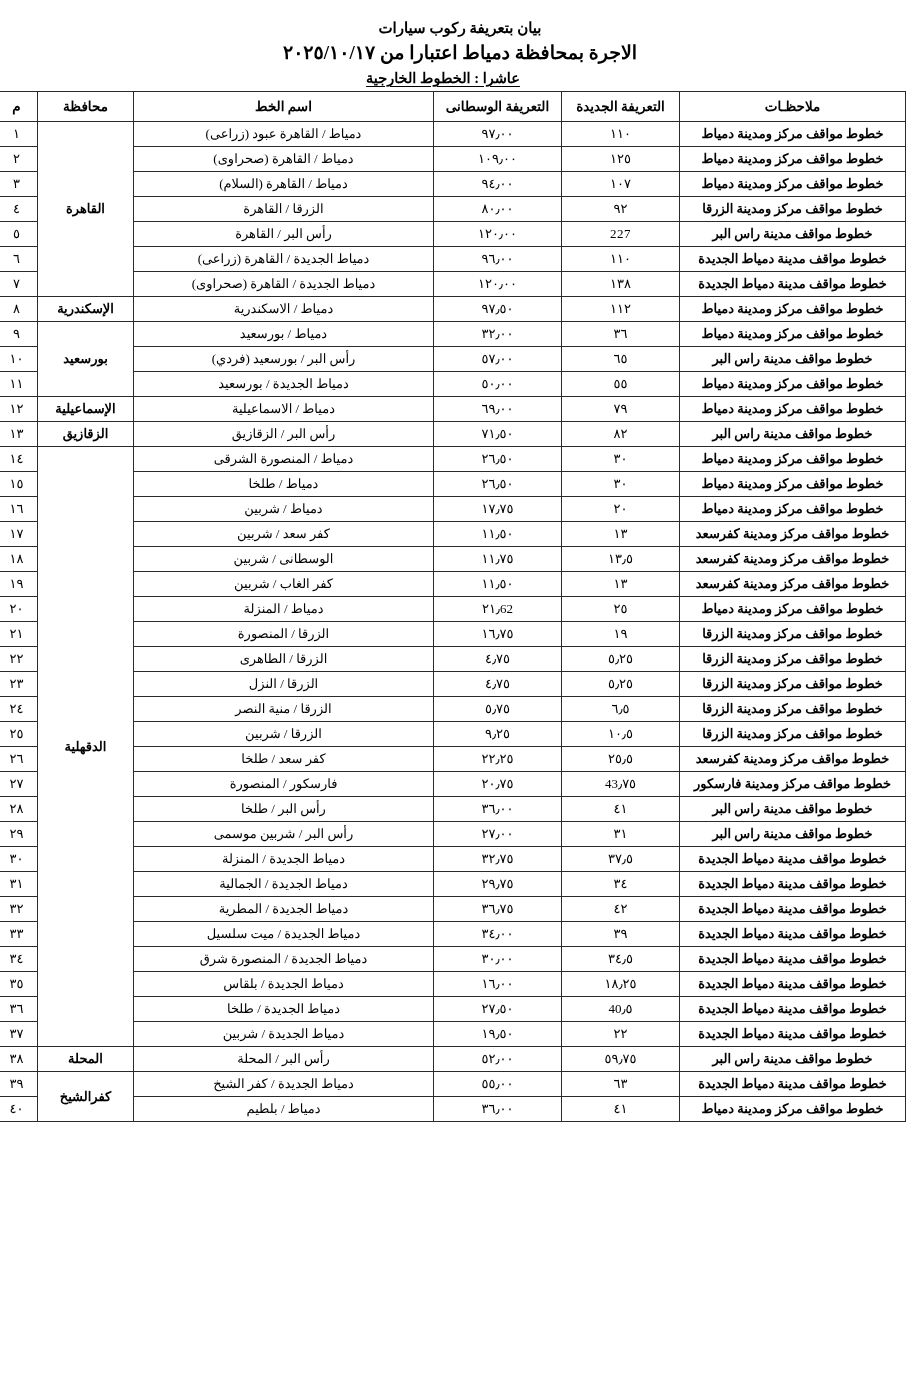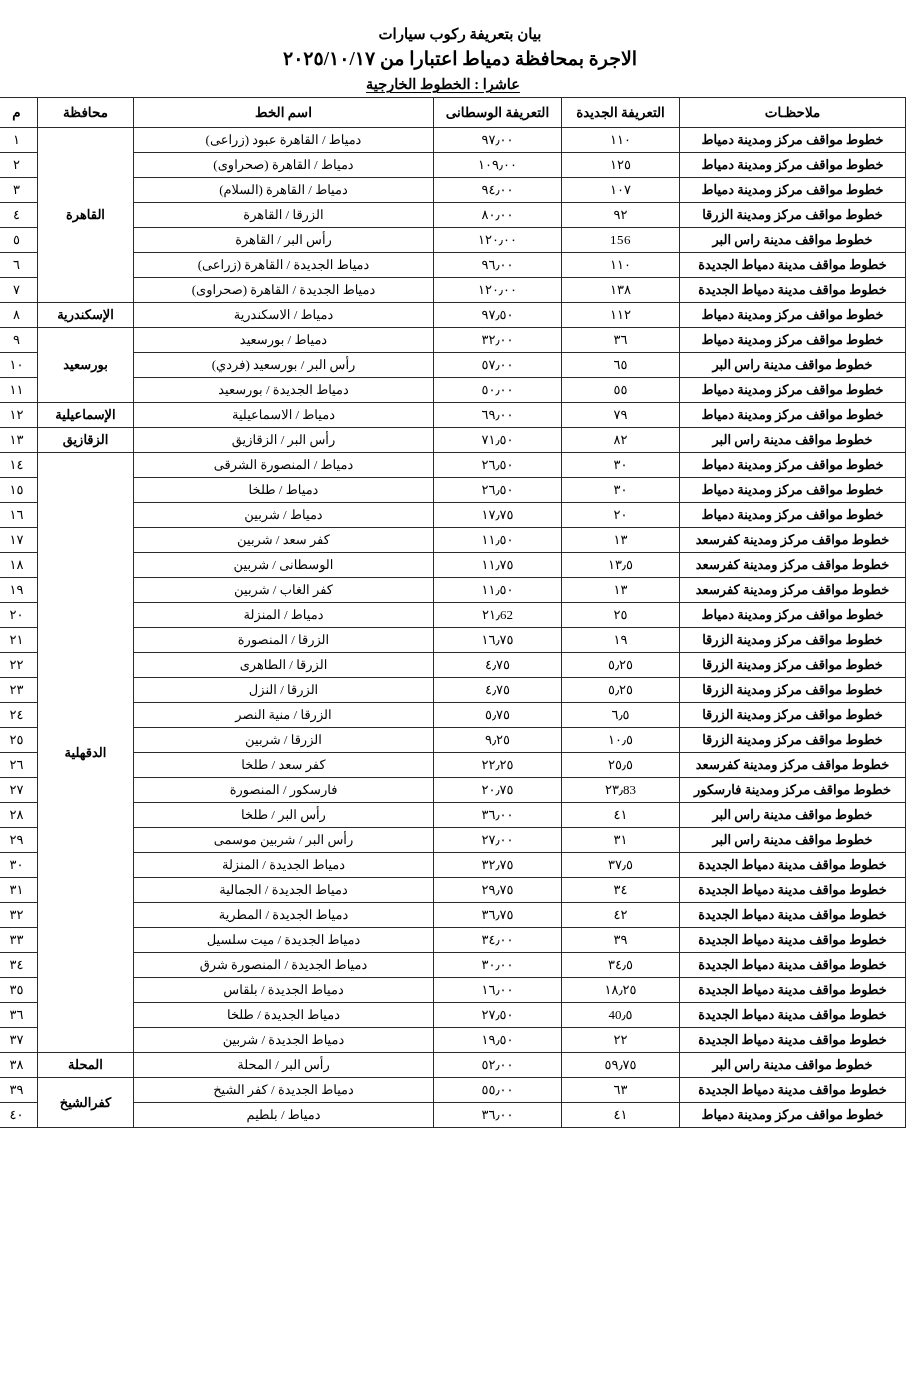--- a/index.html
+++ b/index.html
@@ -10,21 +10,21 @@
   body {
     width: 920px;
     min-height: 1382px;
     font-family: "Liberation Serif", "DejaVu Serif", serif;
     color: #000;
     -webkit-font-smoothing: antialiased;
   }
   .page {
     width: 920px;
     box-sizing: border-box;
-    padding: 20px 14px 6px 14px;
+    padding: 14px 14px 6px 14px;
     position: relative;
   }
   .title-block {
     text-align: center;
     margin: 4px 0 2px 0;
   }
   .title-line-1 {
     font-size: 15px;
     font-weight: bold;
     letter-spacing: 0px;
@@ -139,21 +139,21 @@
         </tr>
         <tr>
           <td class="cell-notes">خطوط مواقف مركز ومدينة الزرقا</td>
           <td class="cell-new">٩٢</td>
           <td class="cell-old">٨٠٫٠٠</td>
           <td class="cell-line">الزرقا / القاهرة</td>
           <td class="cell-num">٤</td>
         </tr>
         <tr>
           <td class="cell-notes">خطوط مواقف مدينة راس البر</td>
-          <td class="cell-new">156</td>
+          <td class="cell-new">227</td>
           <td class="cell-old">١٢٠٫٠٠</td>
           <td class="cell-line">رأس البر / القاهرة</td>
           <td class="cell-num">٥</td>
         </tr>
         <tr>
           <td class="cell-notes">خطوط مواقف مدينة دمياط الجديدة</td>
           <td class="cell-new">١١٠</td>
           <td class="cell-old">٩٦٫٠٠</td>
           <td class="cell-line">دمياط الجديدة / القاهرة (زراعى)</td>
           <td class="cell-num">٦</td>
@@ -298,21 +298,21 @@
         </tr>
         <tr>
           <td class="cell-notes">خطوط مواقف مركز ومدينة كفرسعد</td>
           <td class="cell-new">٢٥٫٥</td>
           <td class="cell-old">٢٢٫٢٥</td>
           <td class="cell-line">كفر سعد / طلخا</td>
           <td class="cell-num">٢٦</td>
         </tr>
         <tr>
           <td class="cell-notes">خطوط مواقف مركز ومدينة فارسكور</td>
-          <td class="cell-new">٢٣٫83</td>
+          <td class="cell-new">43٫٧٥</td>
           <td class="cell-old">٢٠٫٧٥</td>
           <td class="cell-line">فارسكور / المنصورة</td>
           <td class="cell-num">٢٧</td>
         </tr>
         <tr>
           <td class="cell-notes">خطوط مواقف مدينة راس البر</td>
           <td class="cell-new">٤١</td>
           <td class="cell-old">٣٦٫٠٠</td>
           <td class="cell-line">رأس البر / طلخا</td>
           <td class="cell-num">٢٨</td>

